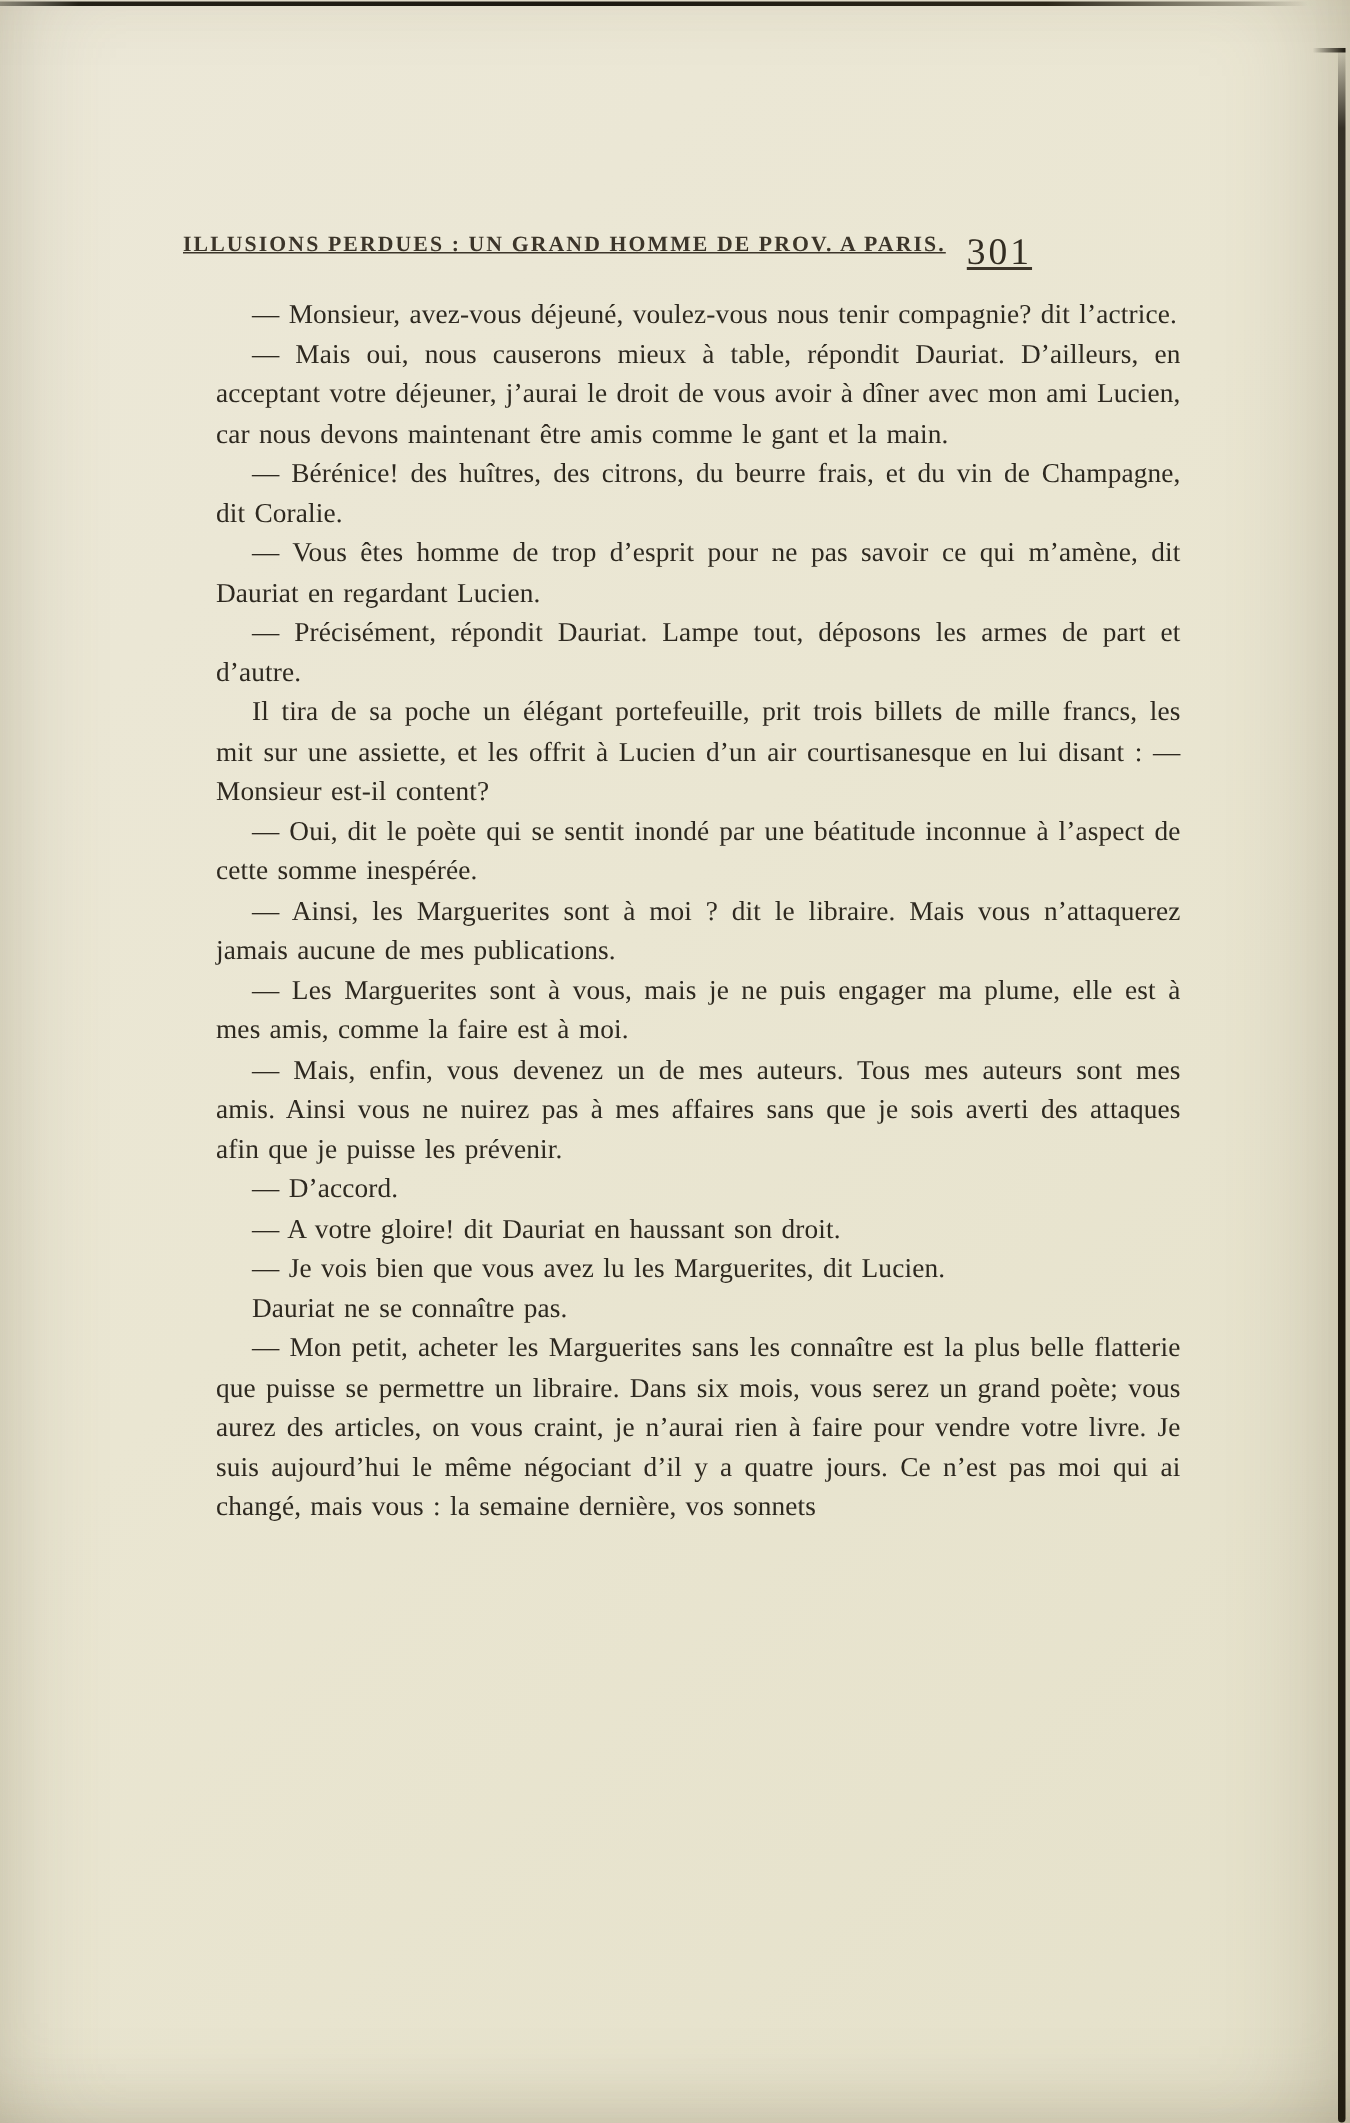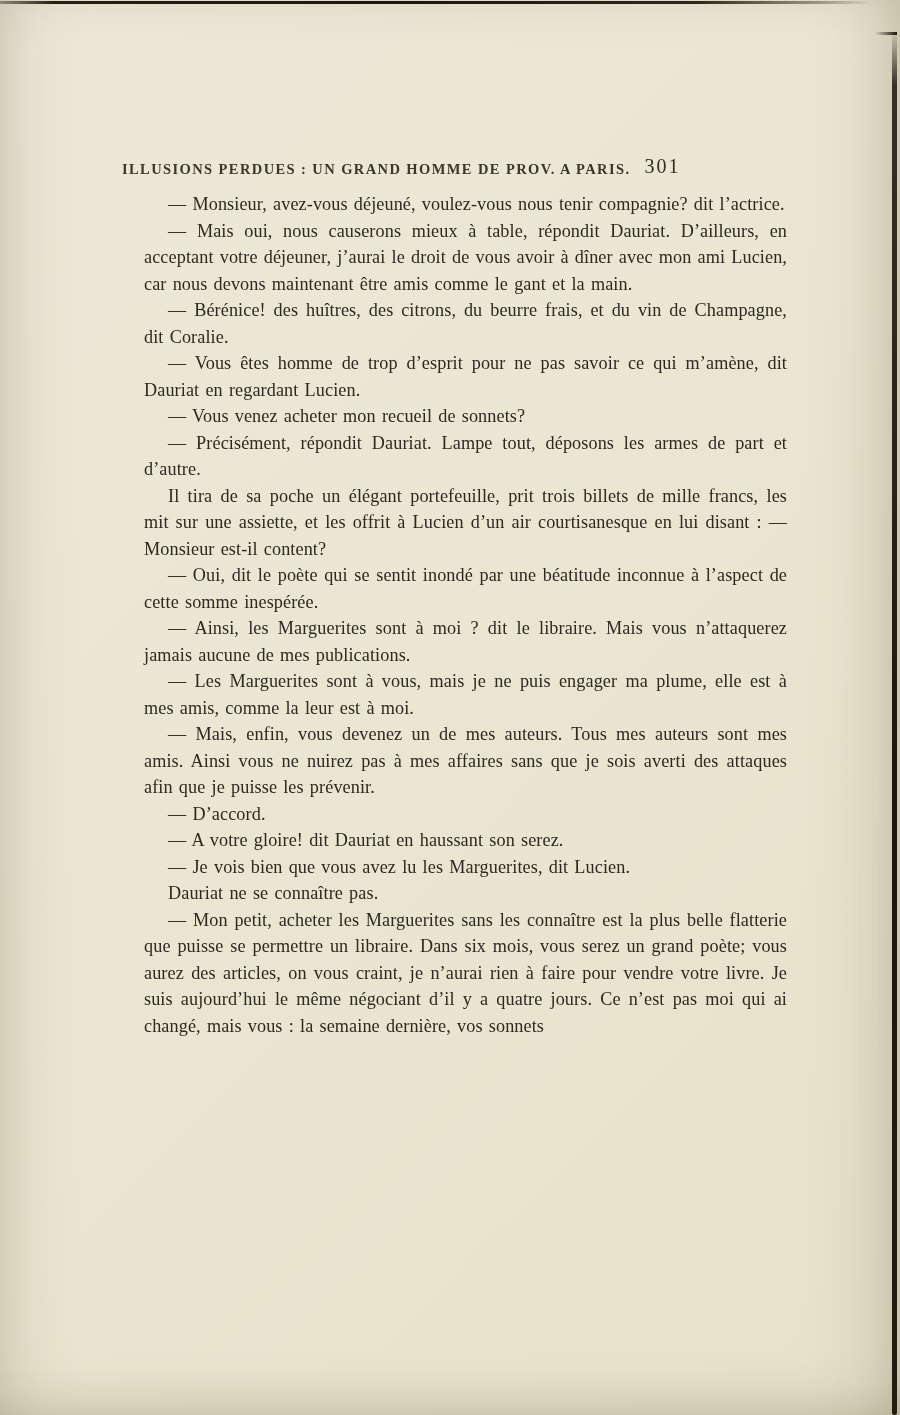--- a/index.html
+++ b/index.html
@@ -51,31 +51,32 @@
     background: linear-gradient(to left, #1c180f, transparent);
   }
   .content {
     position: absolute;
     left: 122px;
     top: 155px;
     width: 665px;
   }
   .running-header {
     display: flex;
-    align-items: flex-end;
+    align-items: flex-start;
     white-space: nowrap;
     color: #3c352a;
+    text-decoration: underline;
   }
   .running-title {
     font-size: 14.5px;
     font-weight: bold;
     letter-spacing: 1.4px;
   }
   .page-number {
-    font-size: 20px;
+    font-size: 25px;
     margin-left: 14px;
     letter-spacing: 2px;
     color: #332d22;
   }
   .body-text {
     margin-top: 13px;
     font-size: 18.2px;
     line-height: 26.5px;
     color: var(--color-ink, #2e2920);
     text-align: justify;
@@ -101,28 +102,27 @@
     <header class="running-header">
       <span class="running-title">ILLUSIONS PERDUES : UN GRAND HOMME DE PROV. A PARIS.</span>
       <span class="page-number">301</span>
     </header>
 
     <main class="body-text">
         <p class="para">— Monsieur, avez-vous déjeuné, voulez-vous nous tenir compagnie? dit l’actrice.</p>
         <p class="para">— Mais oui, nous causerons mieux à table, répondit Dauriat. D’ailleurs, en acceptant votre déjeuner, j’aurai le droit de vous avoir à dîner avec mon ami Lucien, car nous devons maintenant être amis comme le gant et la main.</p>
         <p class="para">— Bérénice! des huîtres, des citrons, du beurre frais, et du vin de Champagne, dit Coralie.</p>
         <p class="para">— Vous êtes homme de trop d’esprit pour ne pas savoir ce qui m’amène, dit Dauriat en regardant Lucien.</p>
-        <p class="para">— Vous venez acheter mon recueil de sonnets?</p>
         <p class="para">— Précisément, répondit Dauriat. Lampe tout, déposons les armes de part et d’autre.</p>
         <p class="para">Il tira de sa poche un élégant portefeuille, prit trois billets de mille francs, les mit sur une assiette, et les offrit à Lucien d’un air courtisanesque en lui disant : — Monsieur est-il content?</p>
         <p class="para">— Oui, dit le poète qui se sentit inondé par une béatitude inconnue à l’aspect de cette somme inespérée.</p>
         <p class="para">— Ainsi, les Marguerites sont à moi ? dit le libraire. Mais vous n’attaquerez jamais aucune de mes publications.</p>
-        <p class="para">— Les Marguerites sont à vous, mais je ne puis engager ma plume, elle est à mes amis, comme la leur est à moi.</p>
+        <p class="para">— Les Marguerites sont à vous, mais je ne puis engager ma plume, elle est à mes amis, comme la faire est à moi.</p>
         <p class="para">— Mais, enfin, vous devenez un de mes auteurs. Tous mes auteurs sont mes amis. Ainsi vous ne nuirez pas à mes affaires sans que je sois averti des attaques afin que je puisse les prévenir.</p>
         <p class="para">— D’accord.</p>
-        <p class="para">— A votre gloire! dit Dauriat en haussant son serez.</p>
+        <p class="para">— A votre gloire! dit Dauriat en haussant son droit.</p>
         <p class="para">— Je vois bien que vous avez lu les Marguerites, dit Lucien.</p>
         <p class="para">Dauriat ne se connaître pas.</p>
         <p class="para">— Mon petit, acheter les Marguerites sans les connaître est la plus belle flatterie que puisse se permettre un libraire. Dans six mois, vous serez un grand poète; vous aurez des articles, on vous craint, je n’aurai rien à faire pour vendre votre livre. Je suis aujourd’hui le même négociant d’il y a quatre jours. Ce n’est pas moi qui ai changé, mais vous : la semaine dernière, vos sonnets</p>
       </main>
   </div>
 
 </div>
 
 </body></html>

